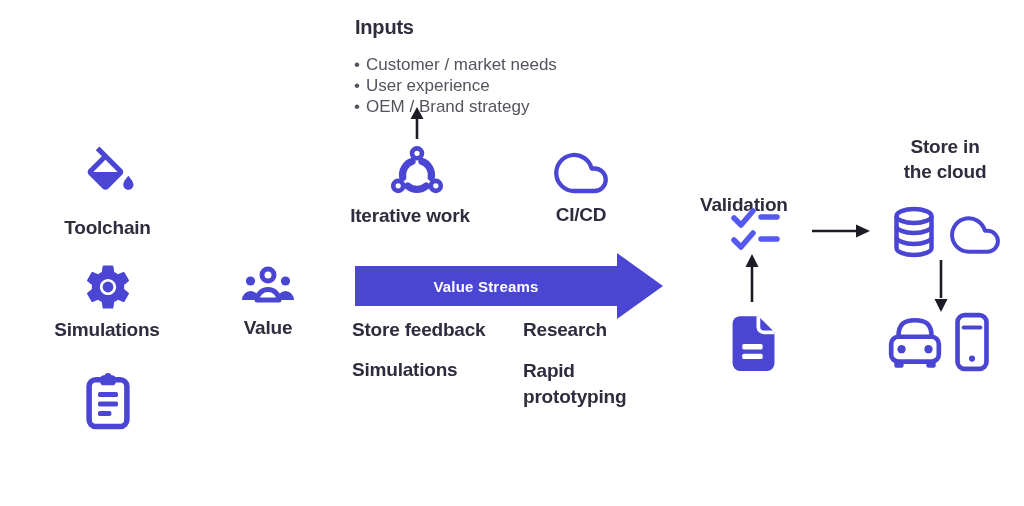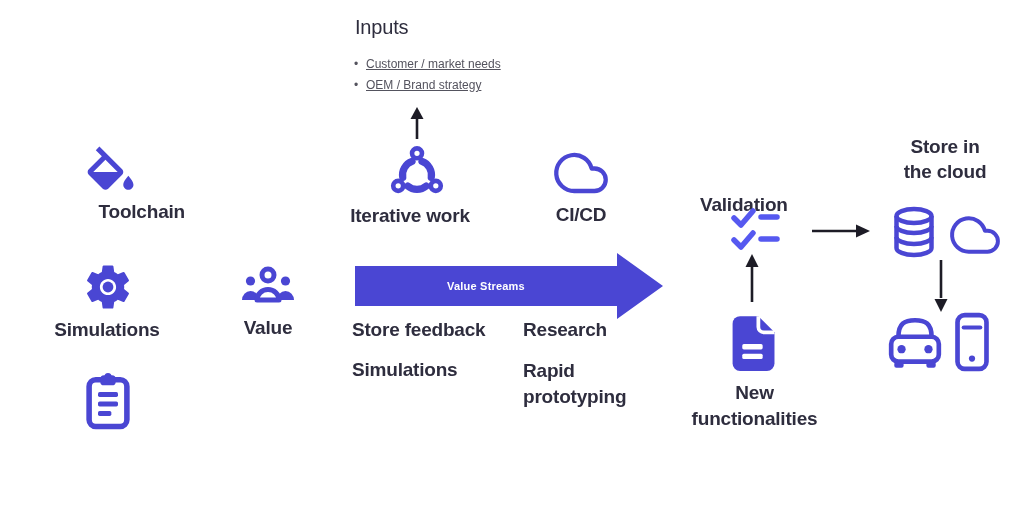--- a/index.html
+++ b/index.html
@@ -4,57 +4,58 @@
 <style>
   html,body{margin:0;padding:0;background:#fff;}
   .stage{
     position:relative;width:1024px;height:506px;background:#fff;overflow:hidden;
     font-family:"Liberation Sans","DejaVu Sans",sans-serif;color:#2e2d3e;
   }
   .abs{position:absolute;}
   .label{font-weight:700;font-size:19px;color:var(--text-dark);line-height:24px;letter-spacing:-0.2px;}
   .center{text-align:center;}
   .two-line{white-space:pre-line;}
-  .inputs-title{font-weight:400;font-size:20px;color:var(--text-dark);letter-spacing:-0.2px;}
+  .inputs-title{font-weight:700;font-size:20px;color:var(--text-dark);letter-spacing:-0.2px;}
   .inputs-list{list-style:none;margin:0;padding:0;}
   .inputs-list li{
-    font-size:12px;color:var(--text-gray);line-height:21px;font-weight:400;
-    padding-left:12px;position:relative;text-decoration:underline;
+    font-size:17px;color:var(--text-gray);line-height:21px;font-weight:400;
+    padding-left:12px;position:relative;
   }
   .inputs-list li::before{content:"•";position:absolute;left:0;color:var(--text-gray);}
   .icon-accent{color:var(--accent);}
   .icon-bright{color:var(--accent-bright);}
   .icon-dark{color:var(--arrow-black);}
   .value-arrow-text{
     position:absolute;left:355px;top:252px;width:262px;height:68px;
     display:flex;align-items:center;justify-content:center;
-    color:#fff;font-weight:700;font-size:11px;letter-spacing:0.2px;
+    color:#fff;font-weight:700;font-size:15px;letter-spacing:0.2px;
   }
   svg{display:block;}
 </style>
 </head>
 <body>
 
 <div class="stage">
 
   <div class="abs inputs-title" style="left:355px;top:16px;">Inputs</div>
   <ul class="abs inputs-list" style="left:354px;top:54px;">
     <li>Customer / market needs</li>
+    <li>User experience</li>
     <li>OEM / Brand strategy</li>
   </ul>
 
   <svg class="abs icon-dark" style="left:405px;top:106px;" width="24" height="34" viewBox="0 0 24 34">
     <line x1="12" y1="33" x2="12" y2="11" stroke="currentColor" stroke-width="2.6"></line>
     <polygon points="12,1 5.5,13 18.5,13" fill="currentColor"></polygon>
   </svg>
 
   <svg class="abs icon-accent" style="left:80px;top:146px;" width="56" height="52" viewBox="0 0 22 20">
     <path fill="currentColor" d="M16.56,8.94L7.62,0 6.21,1.41l2.38,2.38-5.15,5.15c-0.59,0.59-0.59,1.54,0,2.12l5.5,5.5c0.29,0.29,0.68,0.44,1.06,0.44s0.77-0.15,1.06-0.44l5.5-5.5C17.15,10.48,17.15,9.53,16.56,8.94z M5.21,10L10,5.21 14.79,10H5.21z M19,11.5c0,0-2,2.17-2,3.5c0,1.1,0.9,2,2,2s2-0.9,2-2C21,13.67,19,11.5,19,11.5z"></path>
   </svg>
-  <div class="abs label center" style="left:30px;top:200px;width:155px;text-align:right;">Toolchain</div>
+  <div class="abs label center" style="left:30px;top:216px;width:155px;">Toolchain</div>
 
   <svg class="abs icon-accent" style="left:81px;top:260px;" width="54" height="54" viewBox="0 0 24 24">
     <path fill="currentColor" fill-rule="evenodd" d="M19.14,12.94c0.04-0.3,0.06-0.61,0.06-0.94c0-0.32-0.02-0.64-0.07-0.94l2.03-1.58c0.18-0.14,0.23-0.41,0.12-0.61 l-1.92-3.32c-0.12-0.22-0.37-0.29-0.59-0.22l-2.39,0.96c-0.5-0.38-1.03-0.7-1.62-0.94L14.4,2.81c-0.04-0.24-0.24-0.41-0.48-0.41 h-3.84c-0.24,0-0.43,0.17-0.47,0.41L9.25,5.35C8.66,5.59,8.12,5.92,7.63,6.29L5.24,5.33c-0.22-0.08-0.47,0-0.59,0.22L2.74,8.87 C2.62,9.08,2.66,9.34,2.86,9.48l2.03,1.58C4.84,11.36,4.8,11.69,4.8,12s0.02,0.64,0.07,0.94l-2.03,1.58 c-0.18,0.14-0.23,0.41-0.12,0.61l1.92,3.32c0.12,0.22,0.37,0.29,0.59,0.22l2.39-0.96c0.5,0.38,1.03,0.7,1.62,0.94l0.36,2.54 c0.05,0.24,0.24,0.41,0.48,0.41h3.84c0.24,0,0.44-0.17,0.47-0.41l0.36-2.54c0.59-0.24,1.13-0.56,1.62-0.94l2.39,0.96 c0.22,0.08,0.47,0,0.59-0.22l1.92-3.32c0.12-0.22,0.07-0.47-0.12-0.61L19.14,12.94z M12,15.6c-1.98,0-3.6-1.62-3.6-3.6 s1.62-3.6,3.6-3.6s3.6,1.62,3.6,3.6S13.98,15.6,12,15.6z"></path>
     <circle cx="12" cy="12" r="2.4" fill="currentColor"></circle>
   </svg>
   <div class="abs label center" style="left:18px;top:318px;width:178px;">Simulations</div>
 
   <svg class="abs icon-accent" style="left:83px;top:372px;" width="50" height="60" viewBox="0 0 44 54">
     <rect x="5" y="7" width="34" height="42" rx="6" fill="none" stroke="currentColor" stroke-width="5"></rect>
     <circle cx="22" cy="4" r="3.2" fill="currentColor"></circle>
@@ -143,22 +144,20 @@
     <line x1="12" y1="2" x2="12" y2="40" stroke="currentColor" stroke-width="2.6"></line>
     <polygon points="12,54 5.5,41 18.5,41" fill="currentColor"></polygon>
   </svg>
 
   <svg class="abs icon-accent" style="left:728px;top:314px;" width="50" height="58" viewBox="0 0 44 54">
     <path fill="currentColor" d="M10,2 H27 L42,17 V46 a7,7 0 0 1 -7,7 H10 a7,7 0 0 1 -7,-7 V9 a7,7 0 0 1 7,-7 z"></path>
     <path d="M27,2 V12 a5,5 0 0 0 5,5 H42" fill="none" stroke="#ffffff" stroke-width="3.5"></path>
     <rect x="12" y="28" width="19" height="5" rx="1.5" fill="#ffffff"></rect>
     <rect x="12" y="37" width="19" height="5" rx="1.5" fill="#ffffff"></rect>
   </svg>
-  <div class="abs label center two-line" style="left:672px;top:380px;width:165px;line-height:26px;">New
-functionalities</div>
 
   <svg class="abs icon-accent" style="left:886px;top:316px;" width="58" height="54" viewBox="-28 -24 56 52">
     <path d="M-16,-4 C-16,-17 -10,-20 0,-20 C10,-20 16,-17 16,-4" fill="none" stroke="currentColor" stroke-width="4.5" stroke-linecap="round"></path>
     <rect x="-23" y="-4" width="46" height="24" rx="7" fill="none" stroke="currentColor" stroke-width="4.5"></rect>
     <circle cx="-13" cy="8" r="4" fill="currentColor"></circle>
     <circle cx="13" cy="8" r="4" fill="currentColor"></circle>
     <rect x="-20" y="20" width="9" height="6" rx="2" fill="currentColor"></rect>
     <rect x="11" y="20" width="9" height="6" rx="2" fill="currentColor"></rect>
   </svg>
   <svg class="abs icon-accent" style="left:952px;top:312px;" width="40" height="60" viewBox="0 0 36 58">

